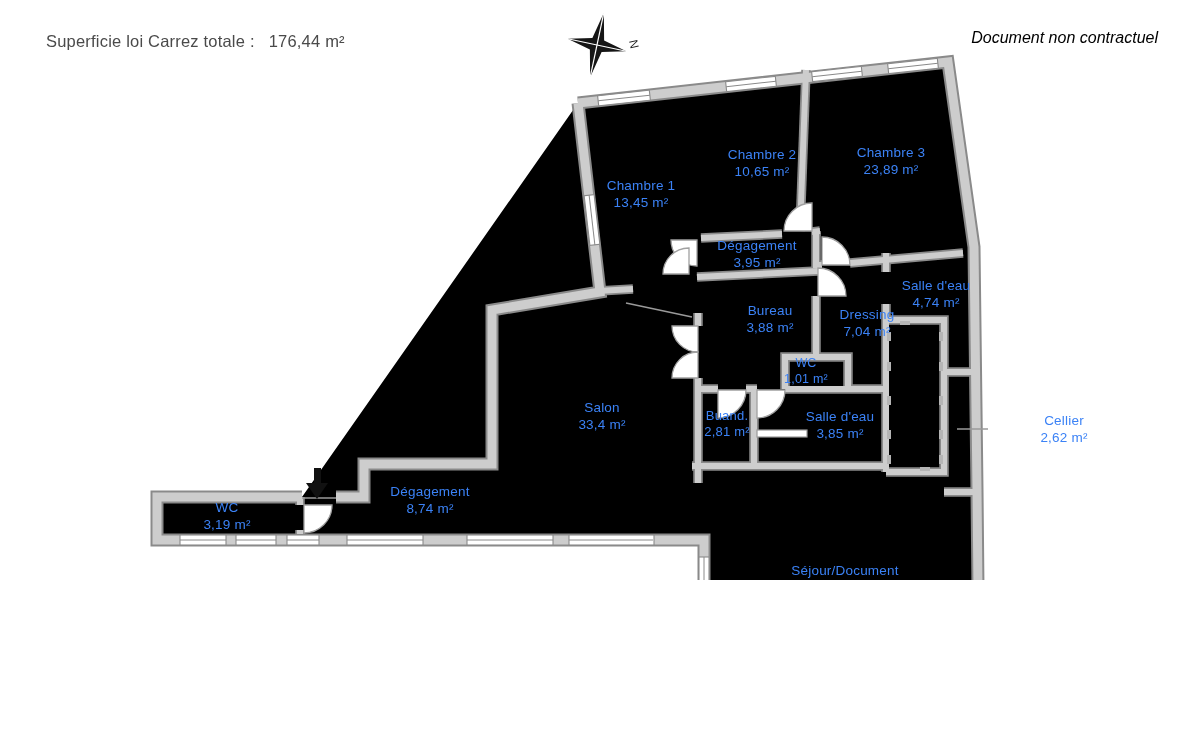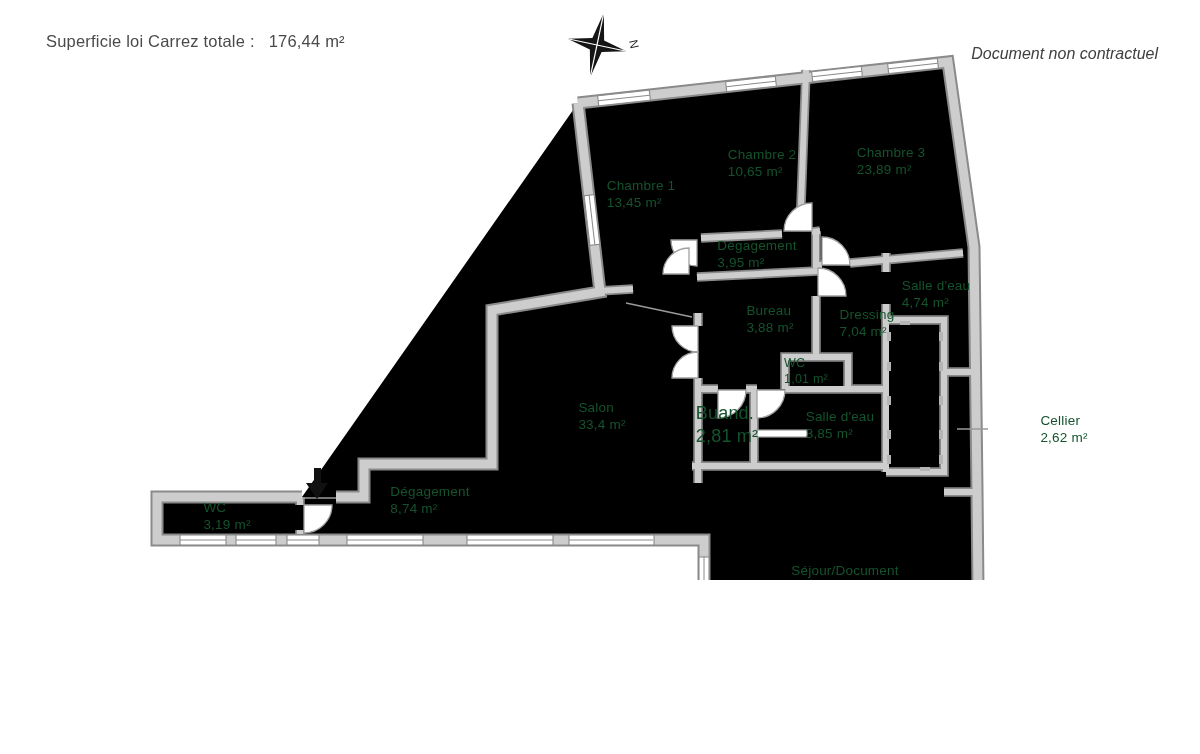--- a/index.html
+++ b/index.html
@@ -1,37 +1,37 @@
 <!DOCTYPE html>
 <html><head>
 <meta charset="utf-8">
 <style>
   html,body{margin:0;padding:0;background:#ffffff;}
   .page{position:relative;width:1200px;height:580px;background:#fff;overflow:hidden;
         font-family:Liberation Sans, sans-serif;}
   .hdr-left{position:absolute;left:46px;top:32px;font-size:16.5px;color:#4a4a4a;letter-spacing:.2px;}
   .hdr-left .val{margin-left:14px;}
-  .hdr-right{position:absolute;right:42px;top:45px;font-size:16px;font-style:italic;color:#404040;}
+  .hdr-right{position:absolute;right:42px;top:29px;font-size:16px;font-style:italic;color:#000000;}
   svg.plan{position:absolute;left:0;top:0;}
   
   #walls path{fill:none;stroke-linejoin:miter;}
   #walls .we{stroke:#cdcdcd;stroke-width:9;}
   #walls .wi{stroke:#cdcdcd;stroke-width:6;}
   #walls-under .we{stroke:#8a8a8a;stroke-width:13;}
   #walls-under .wi{stroke:#8a8a8a;stroke-width:9.5;}
   .blockpoly{fill:#cdcdcd;stroke:#8a8a8a;stroke-width:1.2;}
   .thinline{stroke:#9a9a9a;stroke-width:1.5;fill:none;}
   .win rect{fill:#ffffff;stroke:#8a8a8a;stroke-width:1.1;}
   .win line{stroke:#8a8a8a;stroke-width:1;}
   .door{fill:#ffffff;stroke:#a0a0a0;stroke-width:1.3;}
   .tick{fill:#b5b5b5;}
   .fixture{fill:#ffffff;stroke:#9a9a9a;stroke-width:1.2;}
   .labels{position:absolute;left:0;top:0;width:100%;height:100%;pointer-events:none;}
-  .room-label{position:absolute;transform:translate(-50%,-50%);text-align:left;
-      font-size:13.5px;line-height:1.25;color:#14532d;white-space:nowrap;letter-spacing:.2px;}
+  .room-label{position:absolute;transform:translate(-50%,-50%);text-align:center;
+      font-size:13.5px;line-height:1.25;color:#3b82f6;white-space:nowrap;letter-spacing:.2px;}
   .compass-n{font-size:12px;fill:#222;}
 </style>
 </head>
 <body>
 
 <div class="page">
 
   <div class="hdr-left">
     <span>Superficie loi Carrez totale :</span><span class="val">176,44 m²</span>
   </div>
@@ -211,21 +211,21 @@
         <div>7,04 m²</div>
       </div>
     <div class="room-label" style="left:936px;top:295px">
         <div>Salle d'eau</div>
         <div>4,74 m²</div>
       </div>
     <div class="room-label" style="left:806px;top:372px;font-size:12.5px">
         <div>WC</div>
         <div>1,01 m²</div>
       </div>
-    <div class="room-label" style="left:727px;top:424px;font-size:18px">
+    <div class="room-label" style="left:727px;top:424px;font-size:13px">
         <div>Buand.</div>
         <div>2,81 m²</div>
       </div>
     <div class="room-label" style="left:840px;top:426px">
         <div>Salle d'eau</div>
         <div>3,85 m²</div>
       </div>
     <div class="room-label" style="left:1064px;top:430px">
         <div>Cellier</div>
         <div>2,62 m²</div>

